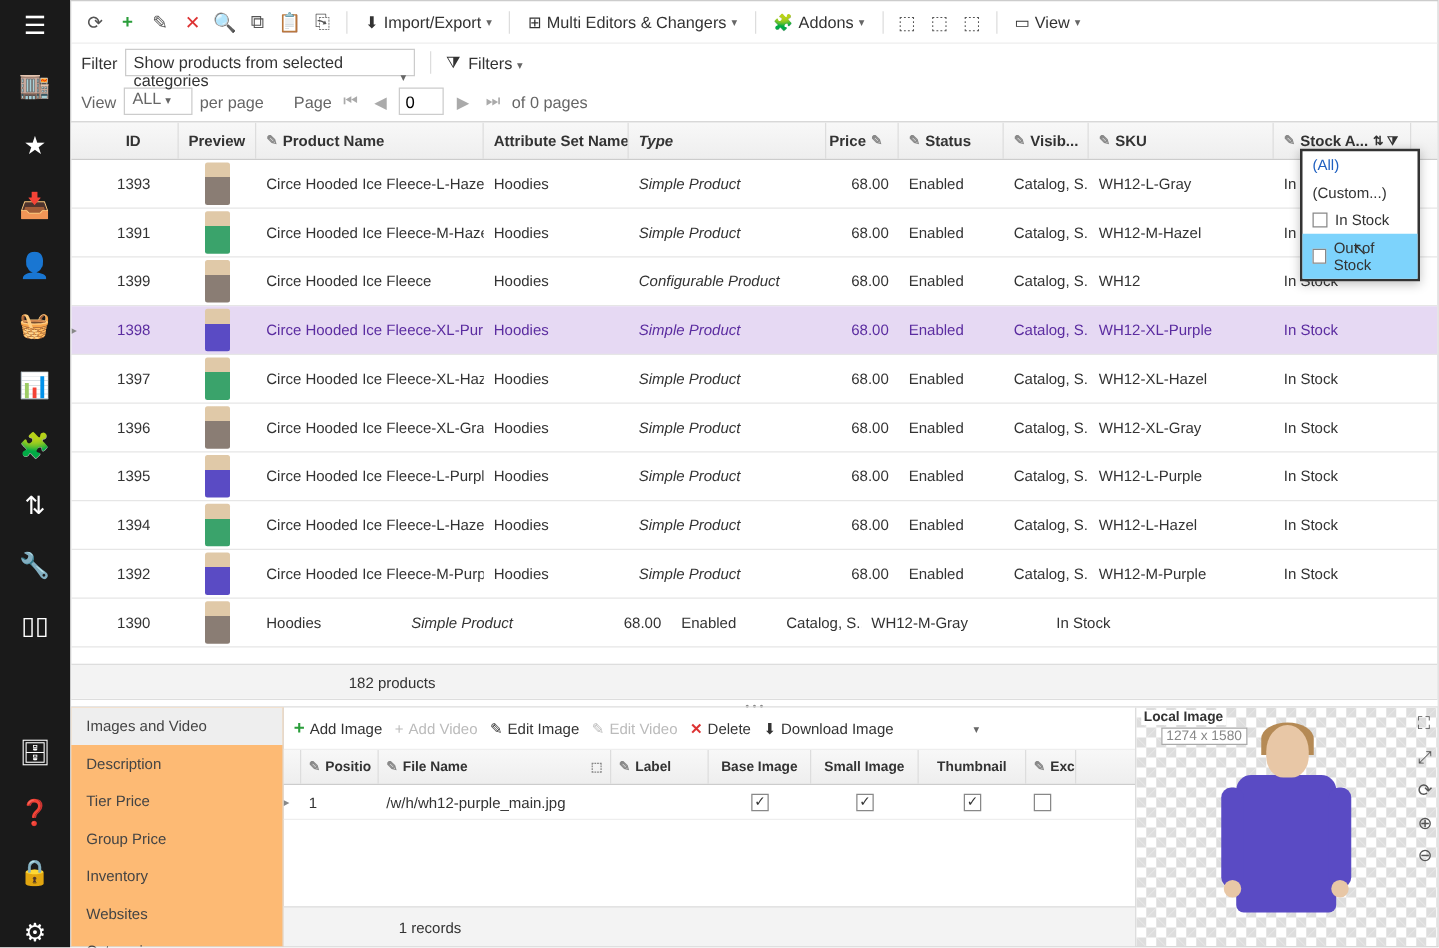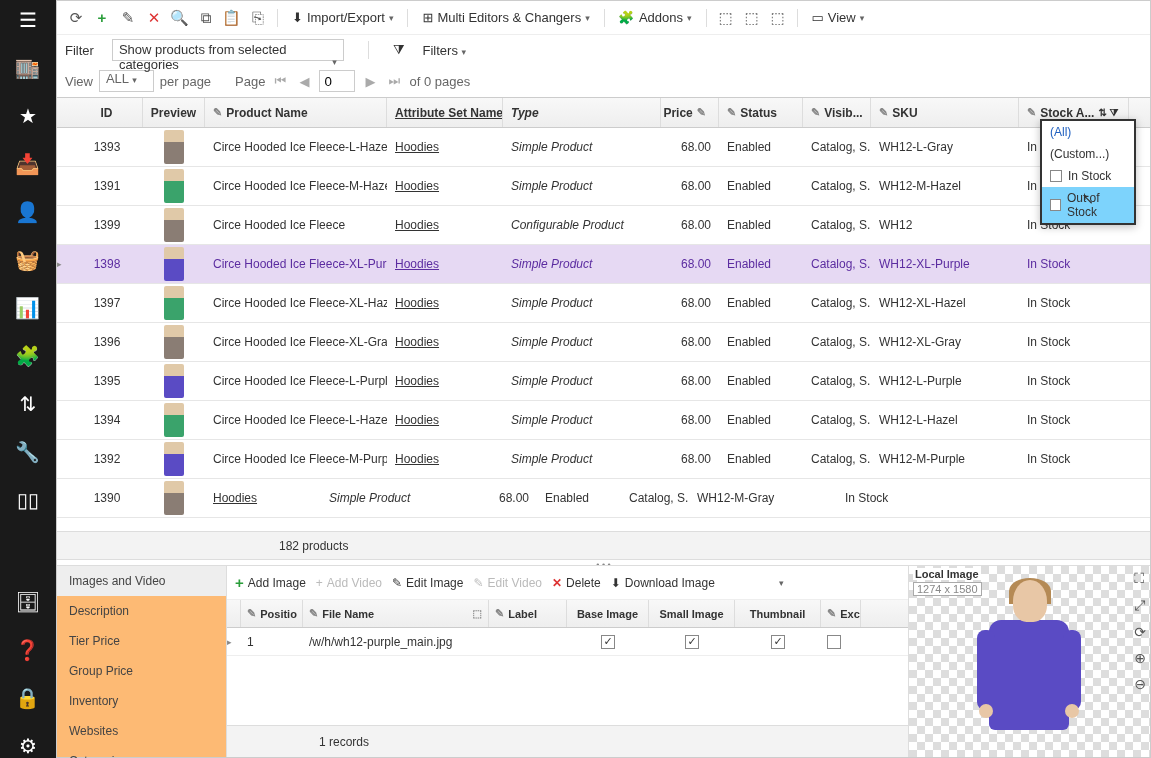--- a/index.html
+++ b/index.html
@@ -10,37 +10,37 @@
 .sidebar-sep { flex: 1; }
 
 .main { position: absolute; left: 56px; top: 0; right: 0; bottom: 0; display: flex; flex-direction: column; border: 1px solid #ccc; }
 
 .toolbar { height: 34px; display: flex; align-items: center; padding: 0 8px; gap: 4px; color: #555; border-bottom: 1px solid #eee; }
 .toolbar .icon-btn { width: 22px; height: 22px; display: flex; align-items: center; justify-content: center; cursor: pointer; font-size: 15px; }
 .toolbar .sep { width: 1px; height: 18px; background: #ddd; margin: 0 4px; }
 .toolbar .menu-btn { display: flex; align-items: center; gap: 4px; cursor: pointer; padding: 2px 6px; color: #333; }
 .caret { font-size: 9px; color: #666; }
 
-.filter-row { height: 30px; display: flex; align-items: center; padding: 0 8px; gap: 18px; }
+.filter-row { height: 30px; display: flex; align-items: center; padding: 0 8px; gap: 6px; }
 .filter-row select, .filter-row .dropdown { border: 1px solid #ccc; padding: 2px 18px 2px 6px; height: 22px; background: #fff; position: relative; cursor: pointer; }
 .filter-row .label { font-size: 13px; }
 
 .pager-row { height: 32px; display: flex; align-items: center; padding: 0 8px; gap: 6px; color: #666; }
 .pager-row .pgbtn { width: 18px; text-align: center; cursor: pointer; color: #aaa; }
 .pager-row input { width: 36px; height: 22px; border: 1px solid #ccc; padding: 0 4px; }
 .pager-row .view-sel { border: 1px solid #ccc; height: 22px; padding: 0 16px 0 6px; }
 
 .grid-area { flex: 1; position: relative; overflow: hidden; border-top: 1px solid #ccc; }
 .grid-header { height: 30px; background: linear-gradient(#f8f8f8,#eee); display: flex; align-items: center; border-bottom: 1px solid #ccc; font-weight: 600; font-size: 12px; color: #333; }
 .col { padding: 0 8px; border-right: 1px solid #ddd; height: 100%; display: flex; align-items: center; overflow: hidden; white-space: nowrap; }
 .c-exp { width: 14px; padding:0; border-right:none; }
 .c-id { width: 72px; justify-content:center; }
 .c-prev { width: 62px; justify-content:center; }
 .c-name { width: 182px; }
-.c-attr { width: 116px; text-decoration: underline; }
+.c-attr { width: 116px; }
 .c-type { width: 158px; font-style: italic; }
 .c-price { width: 58px; justify-content:flex-end; }
 .c-status { width: 84px; }
 .c-visib { width: 68px; }
 .c-sku { width: 148px; }
 .c-stock { width: 110px; }
 
 .grid-body { position: absolute; top: 30px; left: 0; right: 0; bottom: 0; overflow: hidden; }
 .row { height: 39px; display: flex; align-items: center; border-bottom: 1px solid #e6e6e6; font-size: 12px; }
 .row.sel { background: #e6d9f3; color: #5b2ca0; }
@@ -84,21 +84,21 @@
 .detail-row { height: 28px; display: flex; align-items: center; font-size: 12px; border-bottom: 1px solid #eee; }
 .detail-row .dc { border-right: none; }
 .cbox { width: 14px; height: 14px; border: 1px solid #888; display: flex; align-items: center; justify-content: center; font-size: 11px; }
 
 .detail-footer { position: absolute; bottom: 0; left: 0; right: 0; height: 32px; background: #f3f3f3; border-top: 1px solid #ddd; display: flex; align-items: center; padding-left: 92px; font-size: 12px; }
 
 .preview-pane { width: 242px; border-left: 1px solid #ddd; position: relative; background-image:
   linear-gradient(45deg,#ddd 25%,transparent 25%),linear-gradient(-45deg,#ddd 25%,transparent 25%),linear-gradient(45deg,transparent 75%,#ddd 75%),linear-gradient(-45deg,transparent 75%,#ddd 75%);
   background-size: 16px 16px; background-position: 0 0,0 8px,8px -8px,-8px 0; }
 .preview-pane .plabel { position: absolute; top: 2px; left: 4px; font-size: 11px; font-weight: bold; background: #fff; padding: 0 2px; }
-.preview-pane .pdim { position: absolute; top: 16px; left: 4px; font-size: 11px; background: #fff; border: 1px solid #aaa; padding: 0 3px; color: #888; }
+.preview-pane .pdim { position: absolute; top: 16px; left: 20px; font-size: 11px; background: #fff; border: 1px solid #aaa; padding: 0 3px; color: #888; }
 .preview-pane .ptools { position: absolute; right: 4px; top: 4px; display: flex; flex-direction: column; gap: 10px; font-size: 14px; color: #555; }
 .preview-pane .figure { position: absolute; left: 60px; top: 4px; width: 120px; height: 184px; }
 .hood { position:absolute; top:50px; left:20px; width:80px; height:110px; background:#5a4bc4; border-radius:12px 12px 6px 6px; }
 .head { position:absolute; top:10px; left:44px; width:34px; height:42px; background:#e8c7a6; border-radius:50% 50% 40% 40%; }
 .hair { position:absolute; top:8px; left:40px; width:42px; height:26px; background:#b58a55; border-radius:50% 50% 0 0; }
 .arm { position:absolute; top:60px; width:18px; height:80px; background:#5a4bc4; border-radius:8px; }
 .arm.l{left:8px;} .arm.r{right:8px;}
 .hand { position:absolute; bottom:-8px; left:2px; width:14px; height:14px; background:#e8c7a6; border-radius:50%; }
 </style>
 </head>

